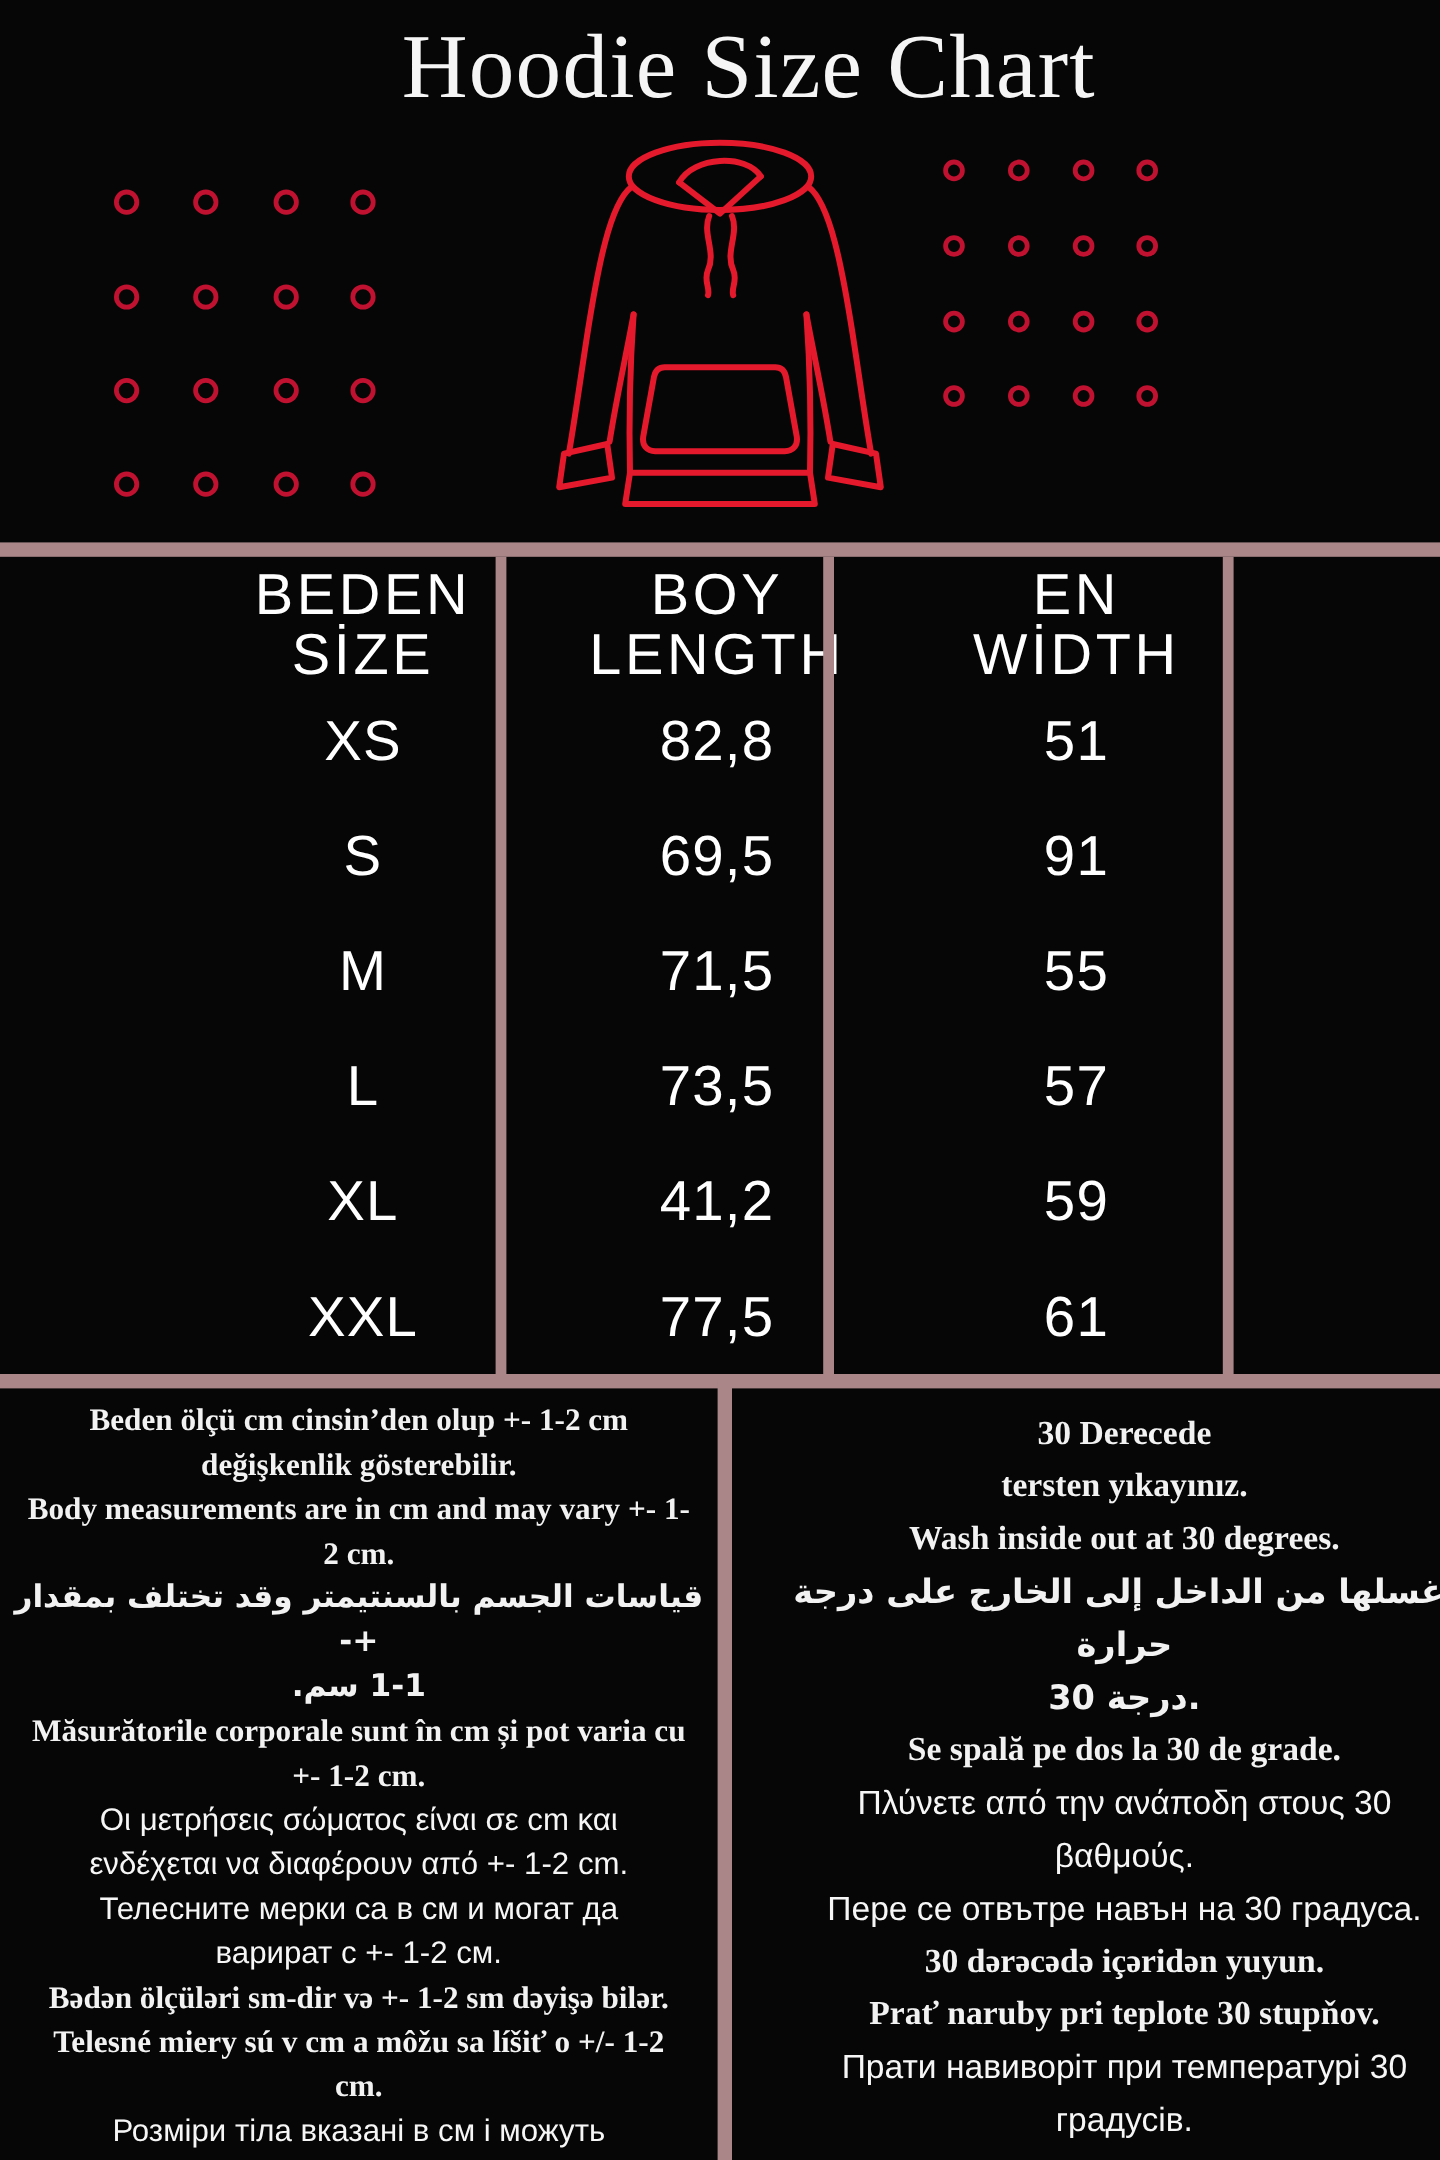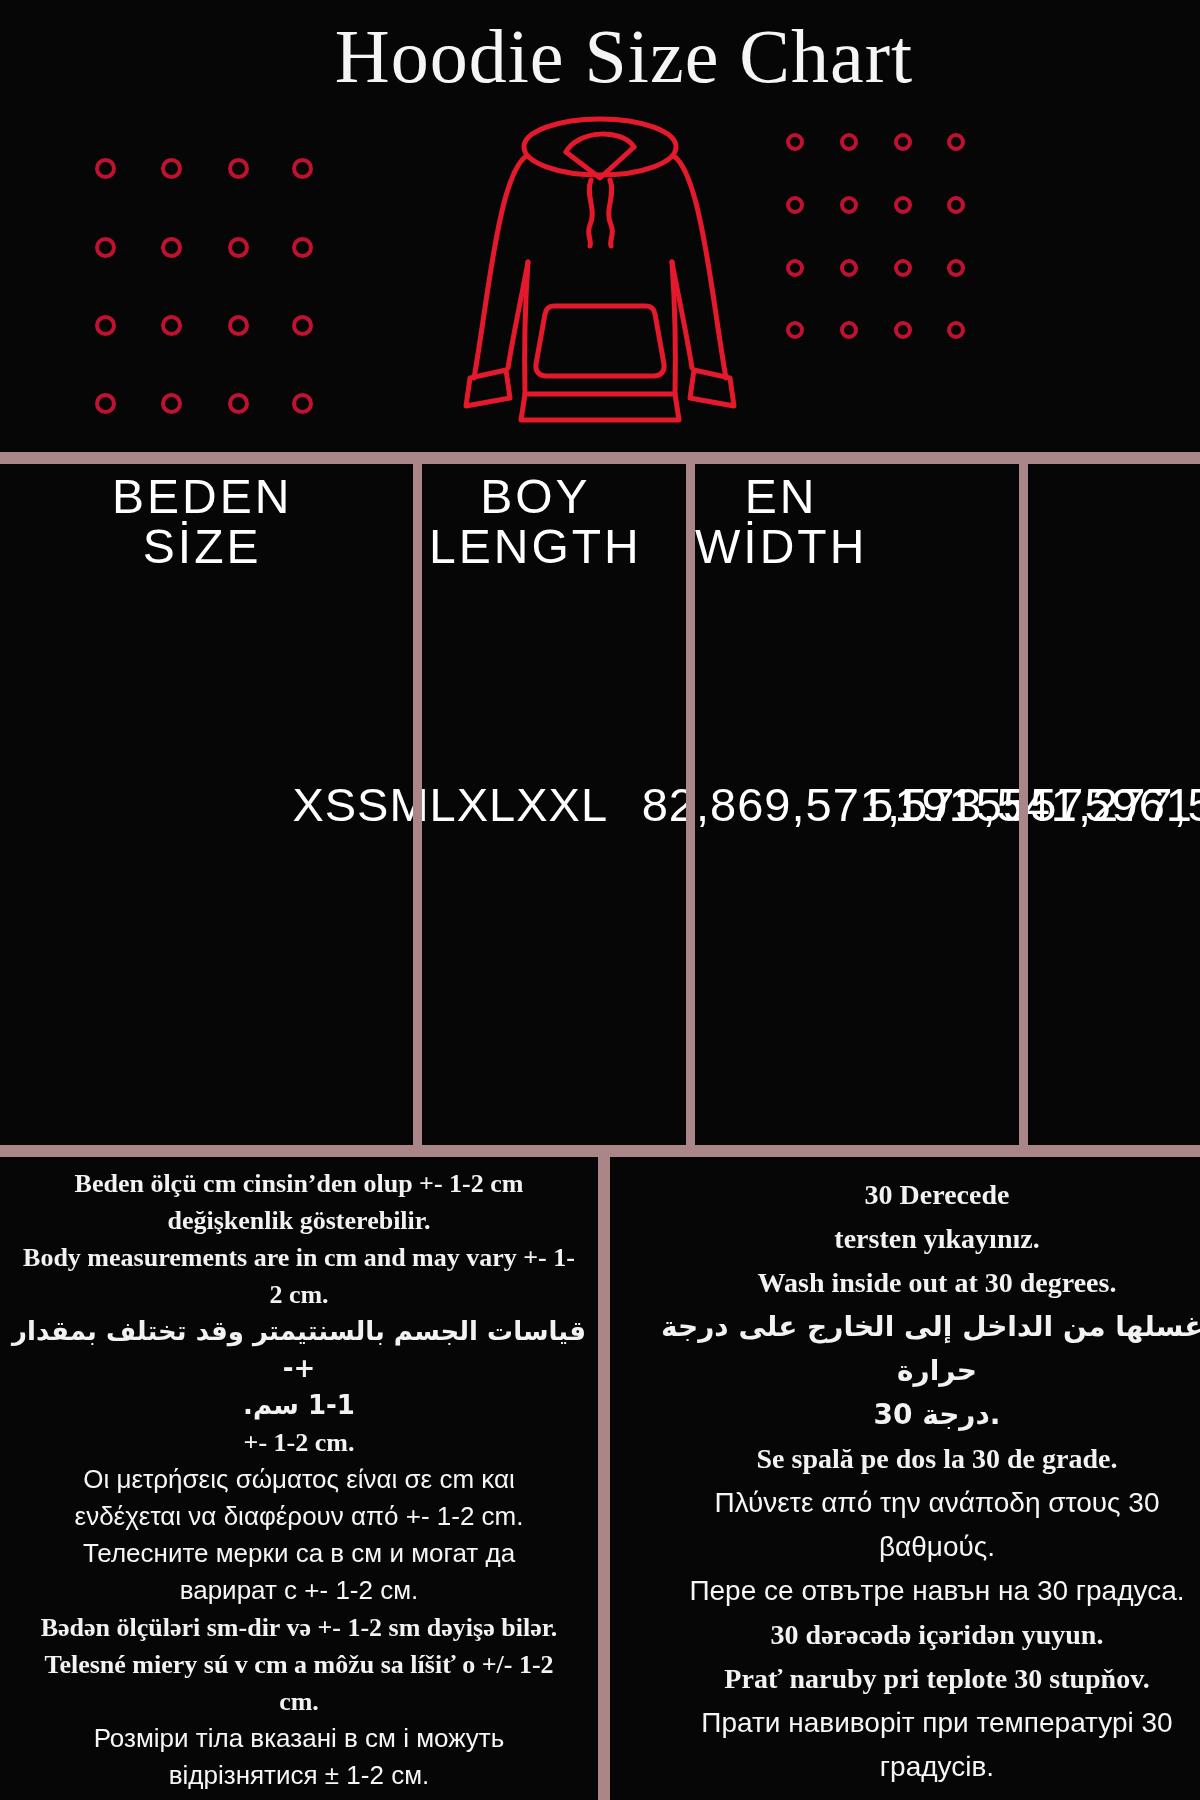--- a/index.html
+++ b/index.html
@@ -7,21 +7,21 @@
          font-family:"Liberation Sans","DejaVu Sans",sans-serif;color:#fdfdfd;}
   .title{position:absolute;top:13px;left:0;width:100%;text-align:center;
          font-family:"Liberation Serif","DejaVu Serif",serif;font-weight:400;
          font-size:76px;letter-spacing:1px;color:#f5f5f5;padding-left:24px;}
   .ring{position:absolute;border-radius:50%;box-sizing:border-box;border:4px solid #c01230;}
   .hoodie{position:absolute;left:450px;top:110px;width:300px;height:315px;}
 
   
   .size-table{position:absolute;left:0;top:452px;width:1200px;height:705px;box-sizing:border-box;
               border-top:12px solid #aa8688;border-bottom:12px solid #aa8688;}
-  .col{position:absolute;top:0;bottom:0;display:flex;flex-direction:row;box-sizing:border-box;}
+  .col{position:absolute;top:0;bottom:0;display:flex;flex-direction:column;box-sizing:border-box;margin-left:40px;}
   .col-size{left:0;width:413px;padding-left:112px;}
   .col-length{left:422px;width:264px;padding-left:7px;}
   .col-width{left:695px;width:324px;}
   .col-empty{left:1028px;width:172px;}
   .thead{height:96px;display:flex;flex-direction:column;justify-content:flex-start;align-items:center;
          padding-top:8px;font-size:48px;letter-spacing:3px;line-height:50px;font-weight:400;color:#fff;}
   .cell{flex:1;display:flex;align-items:center;justify-content:center;
         font-size:47px;letter-spacing:1px;font-weight:400;color:#fff;text-align:center;}
   .vdiv{position:absolute;top:0;bottom:0;width:9px;background:#aa8688;}
   .vdiv1{left:413px;} .vdiv2{left:686px;} .vdiv3{left:1019px;}
@@ -148,20 +148,21 @@
 
   <div class="bottom-divider"></div>
 
   <div class="notes notes-left">
     <div class="ln ln-serif">Beden ölçü cm cinsin’den olup +- 1-2 cm</div>
     <div class="ln ln-serif">değişkenlik gösterebilir.</div>
     <div class="ln ln-serif">Body measurements are in cm and may vary +- 1-</div>
     <div class="ln ln-serif">2 cm.</div>
     <div class="ln ln-arabic" dir="rtl">قياسات الجسم بالسنتيمتر وقد تختلف بمقدار +-</div>
     <div class="ln ln-arabic" dir="rtl">1-1 سم.</div>
+    <div class="ln ln-serif">Măsurătorile corporale sunt în cm și pot varia cu</div>
     <div class="ln ln-serif">+- 1-2 cm.</div>
     <div class="ln ln-sans">Οι μετρήσεις σώματος είναι σε cm και</div>
     <div class="ln ln-sans">ενδέχεται να διαφέρουν από +- 1-2 cm.</div>
     <div class="ln ln-sans">Телесните мерки са в см и могат да</div>
     <div class="ln ln-sans">варират с +- 1-2 см.</div>
     <div class="ln ln-serif">Bədən ölçüləri sm-dir və +- 1-2 sm dəyişə bilər.</div>
     <div class="ln ln-serif">Telesné miery sú v cm a môžu sa líšiť o +/- 1-2</div>
     <div class="ln ln-serif">cm.</div>
     <div class="ln ln-sans">Розміри тіла вказані в см і можуть</div>
     <div class="ln ln-sans">відрізнятися ± 1-2 см.</div>

